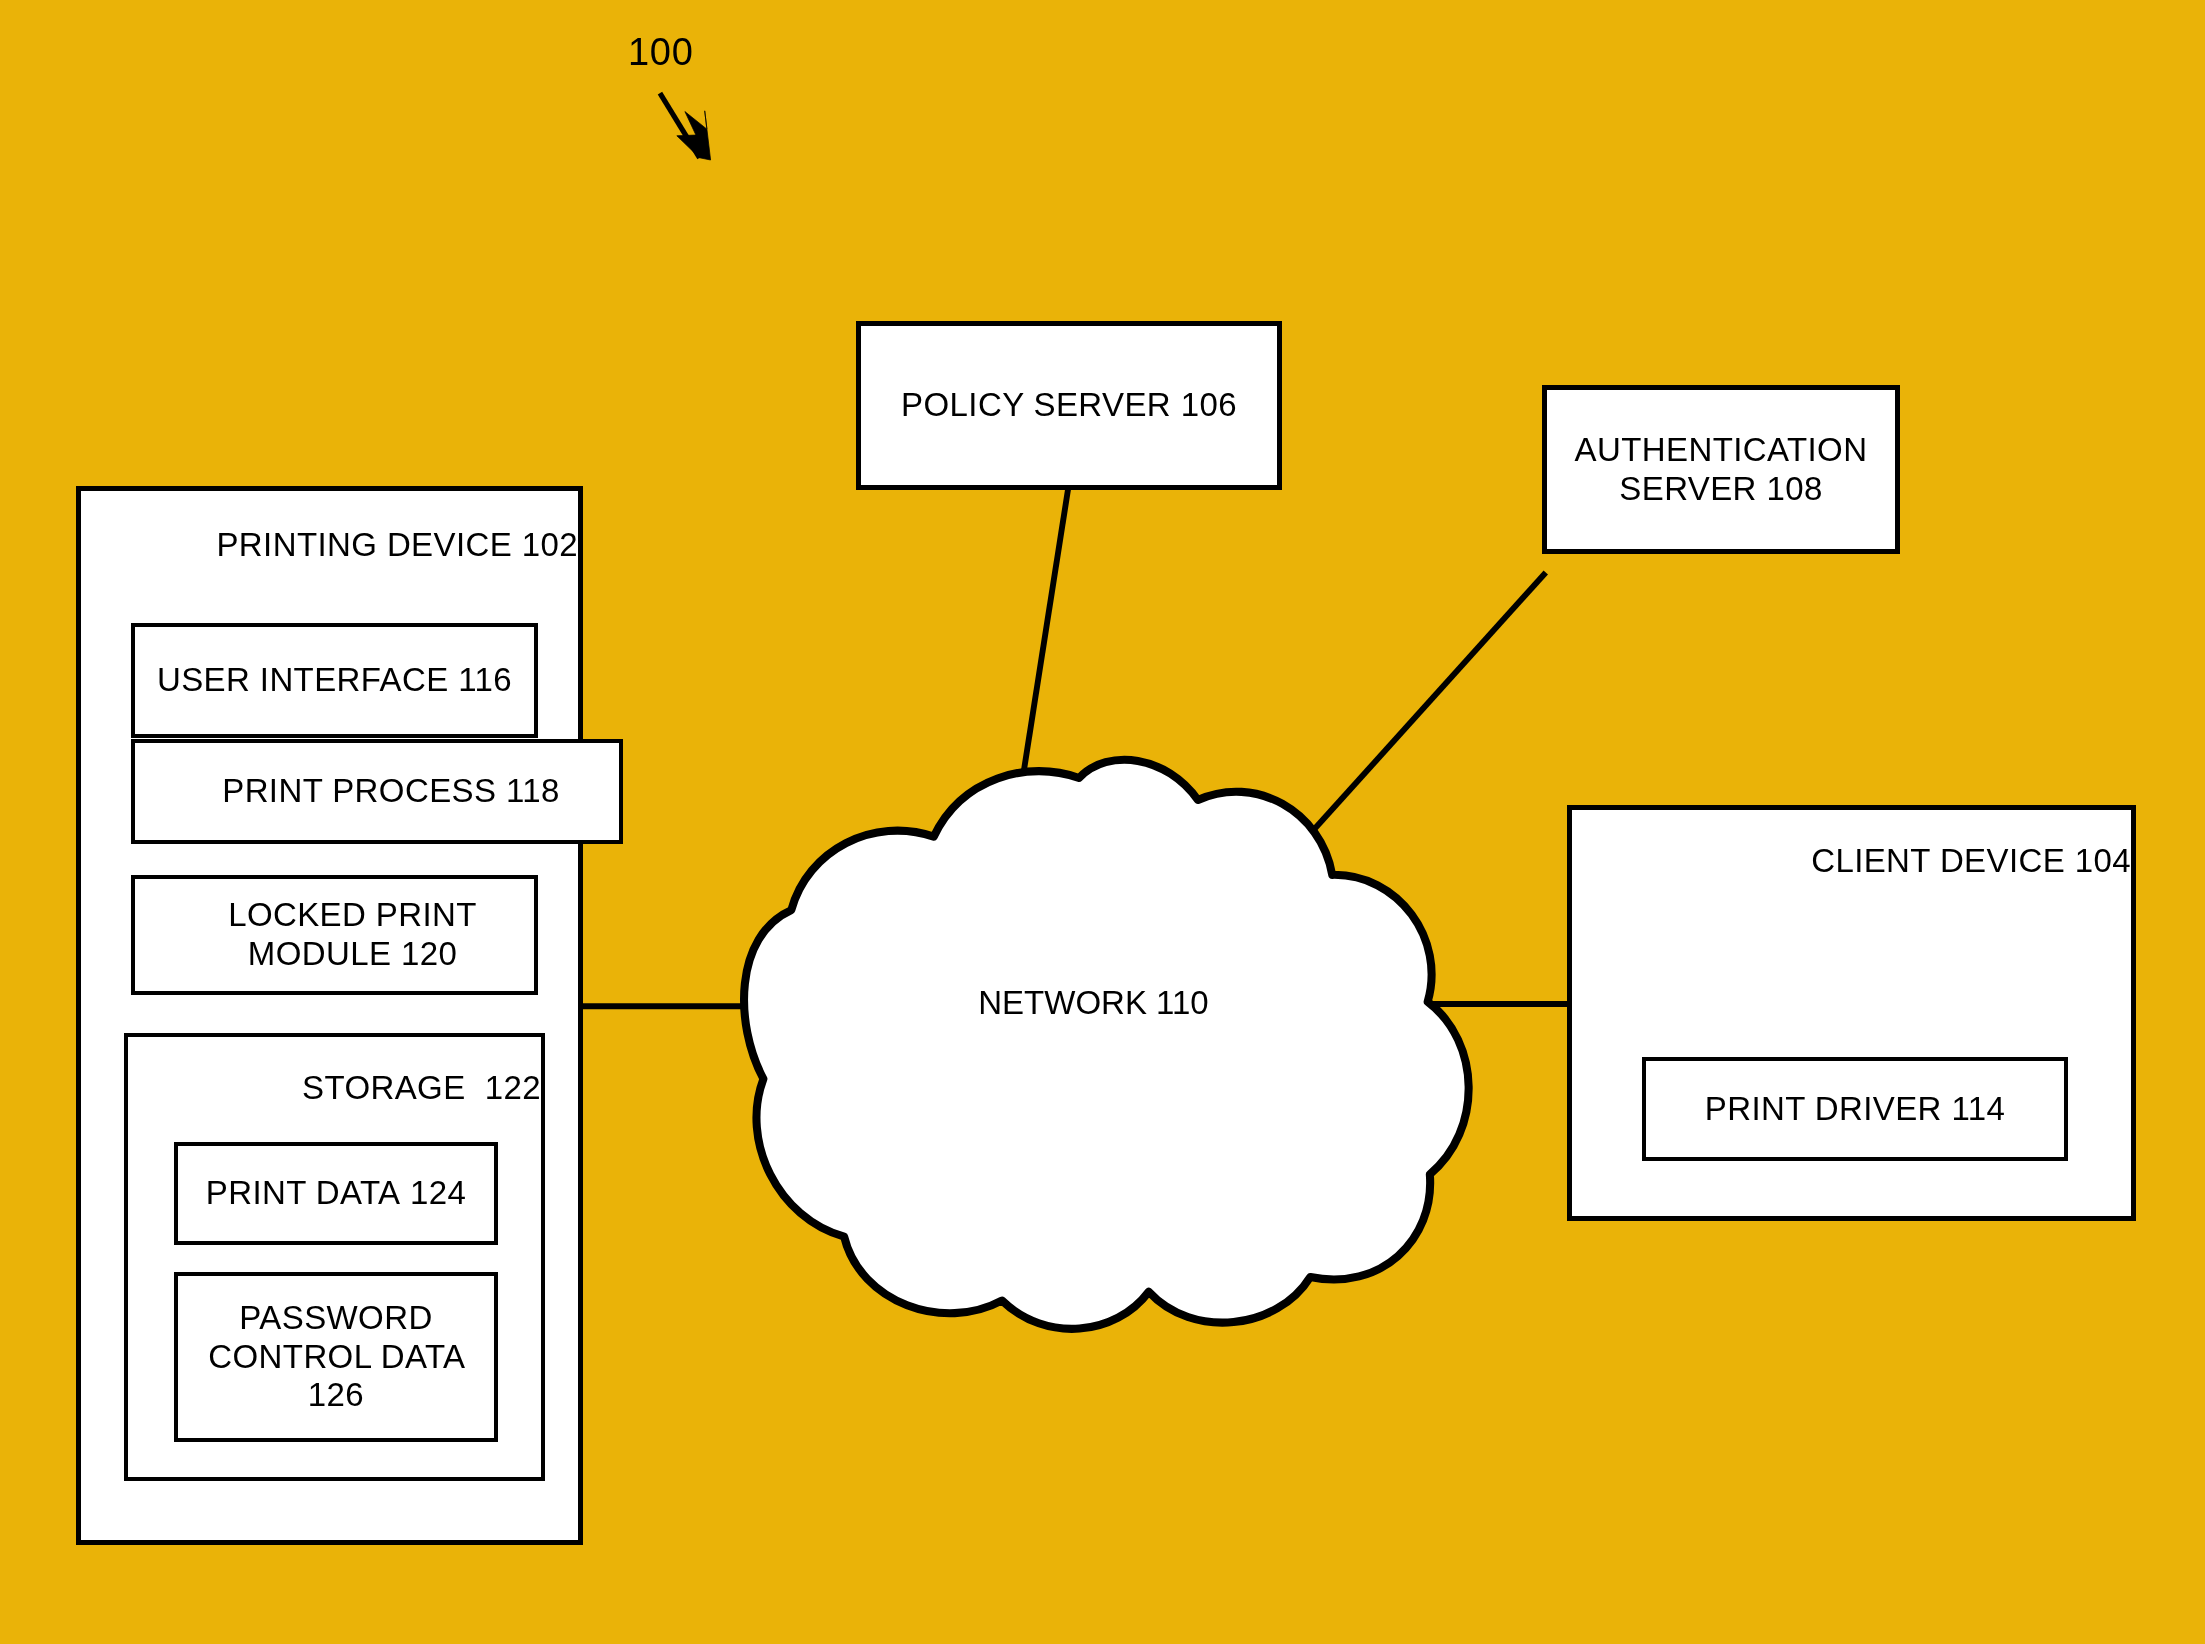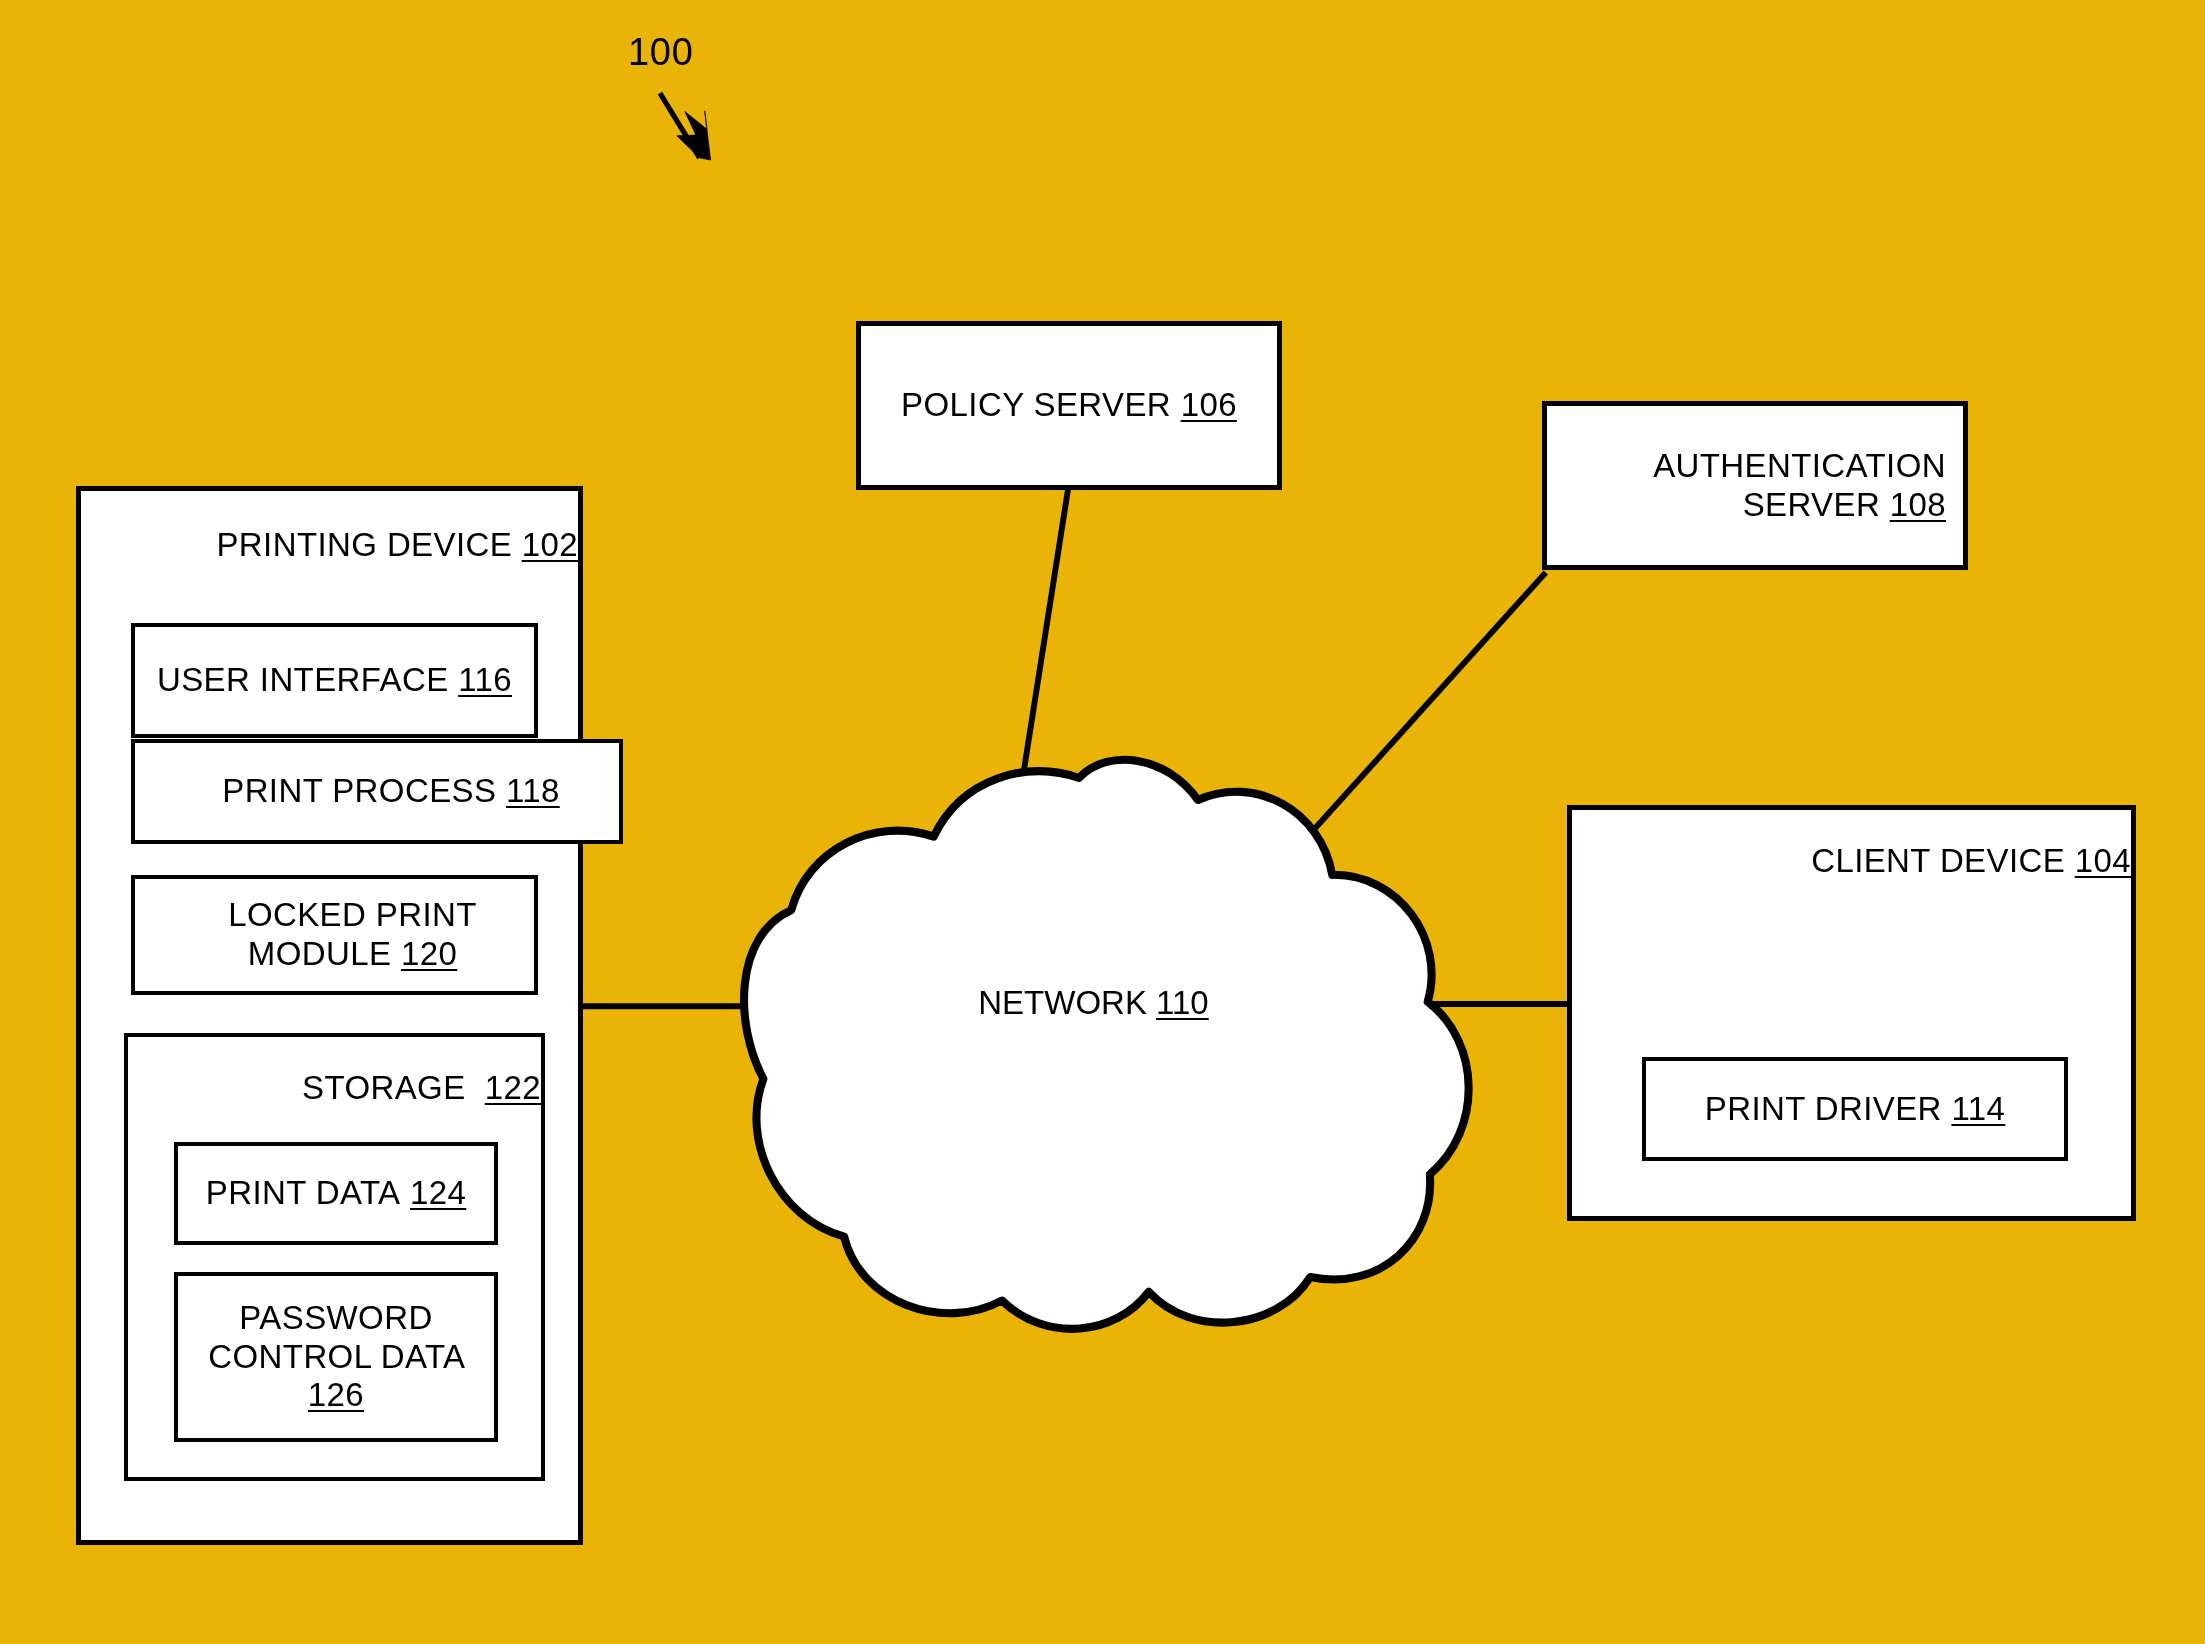--- a/index.html
+++ b/index.html
@@ -55,21 +55,20 @@
     font-size: 33px;
     letter-spacing: 0.4px;
     white-space: nowrap;
   }
   .lbl-multiline {
     font-size: 33px;
     letter-spacing: 0.4px;
     white-space: normal;
   }
   .ref {
-    text-decoration: underline;
     text-underline-offset: 3.7px;
     text-decoration-thickness: 2.2px;
   }
   
   #fig-number {
     position: absolute;
     left: 628px;
     top: 31px;
     font-size: 38px;
     letter-spacing: 0.7px;
@@ -178,21 +177,21 @@
       </div>
     </div>
   </div>
 
   <div class="box" style="left:856px; top:321px; width:426px; height:169px;">
     <div class="lbl">
       <span>POLICY SERVER</span><span>&nbsp;</span><span class="ref">106</span>
     </div>
   </div>
 
-  <div class="box" style="left:1542px; top:401px; width:426px; height:169px;text-align:right;">
+  <div class="box" style="left:1542px; top:385px; width:358px; height:169px;">
     <div class="lbl-multiline" style="width:382px;">
       <span>AUTHENTICATION SERVER</span><span> </span><span class="ref">108</span>
     </div>
   </div>
 
   <div class="box" style="left:1567px; top:805px; width:569px; height:416px; align-items:stretch; justify-content:flex-start;">
     <div class="box-label lbl" style="top:32px;">
       <span>CLIENT DEVICE</span><span>&nbsp;</span><span class="ref">104</span>
     </div>
 

